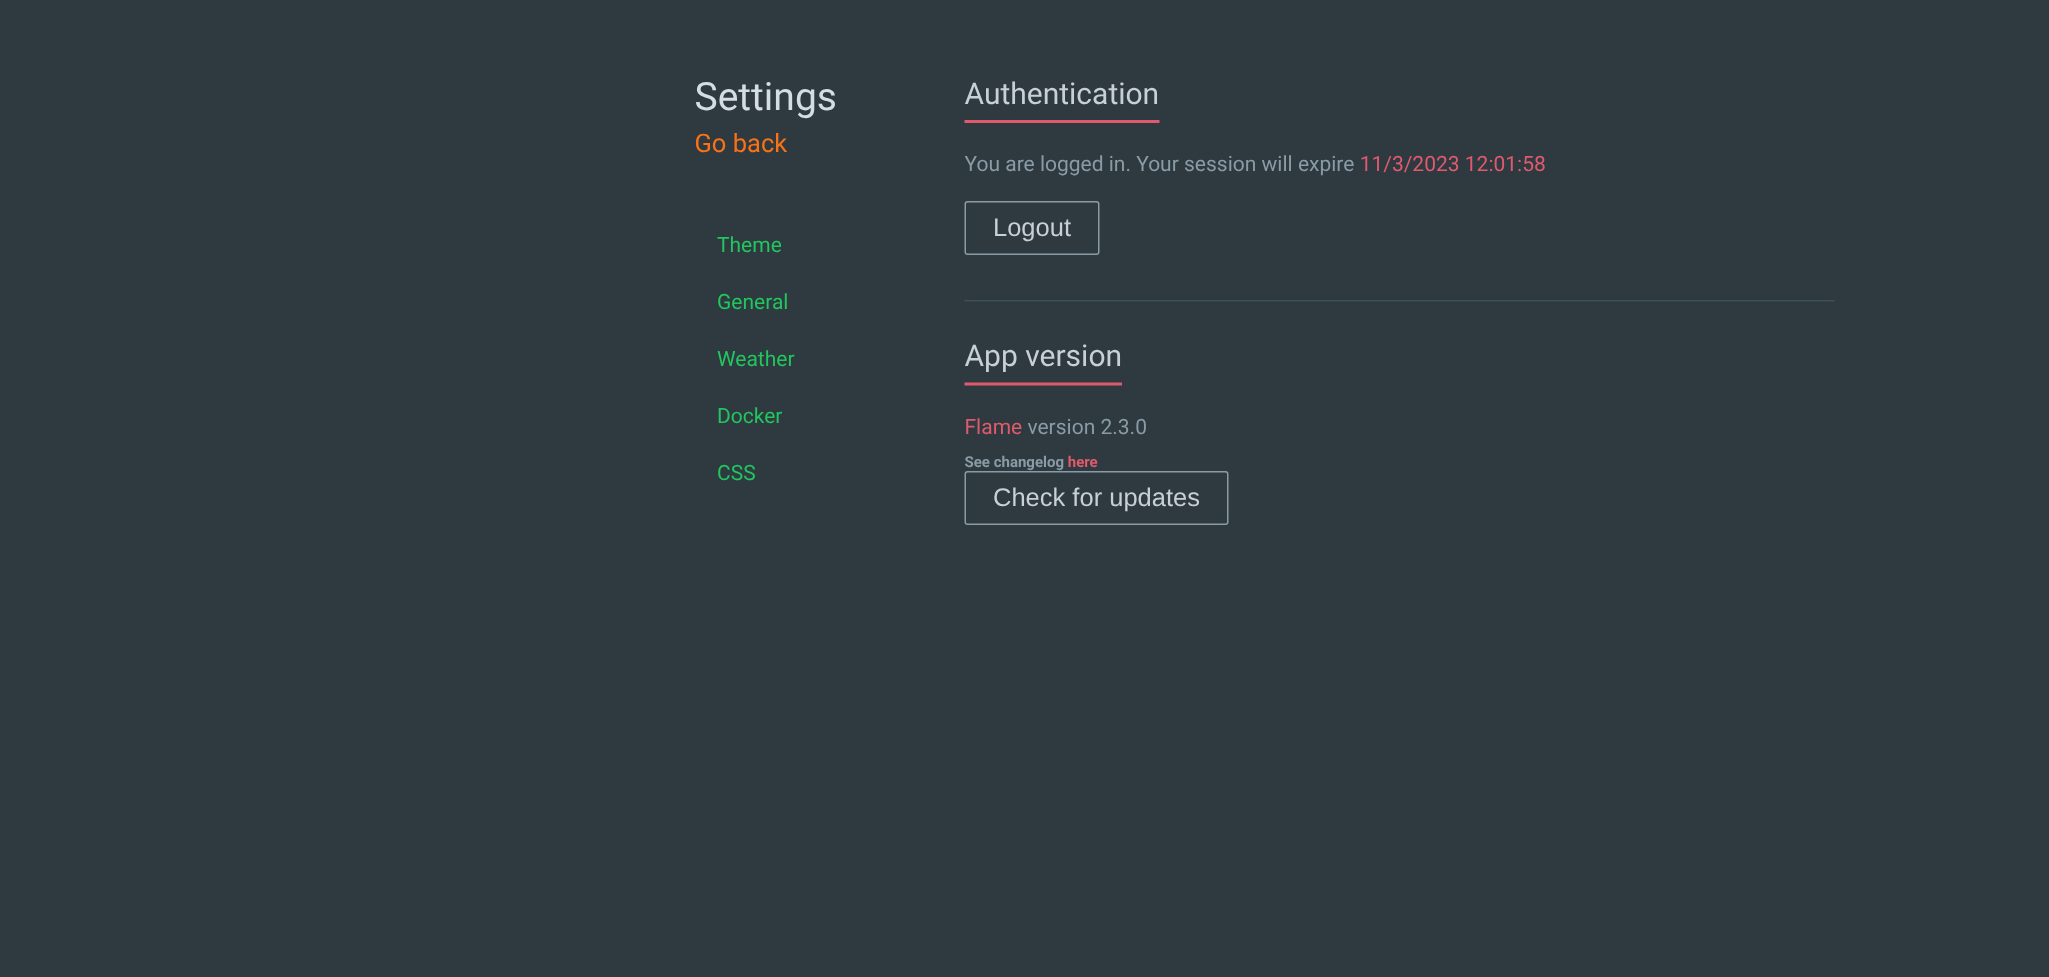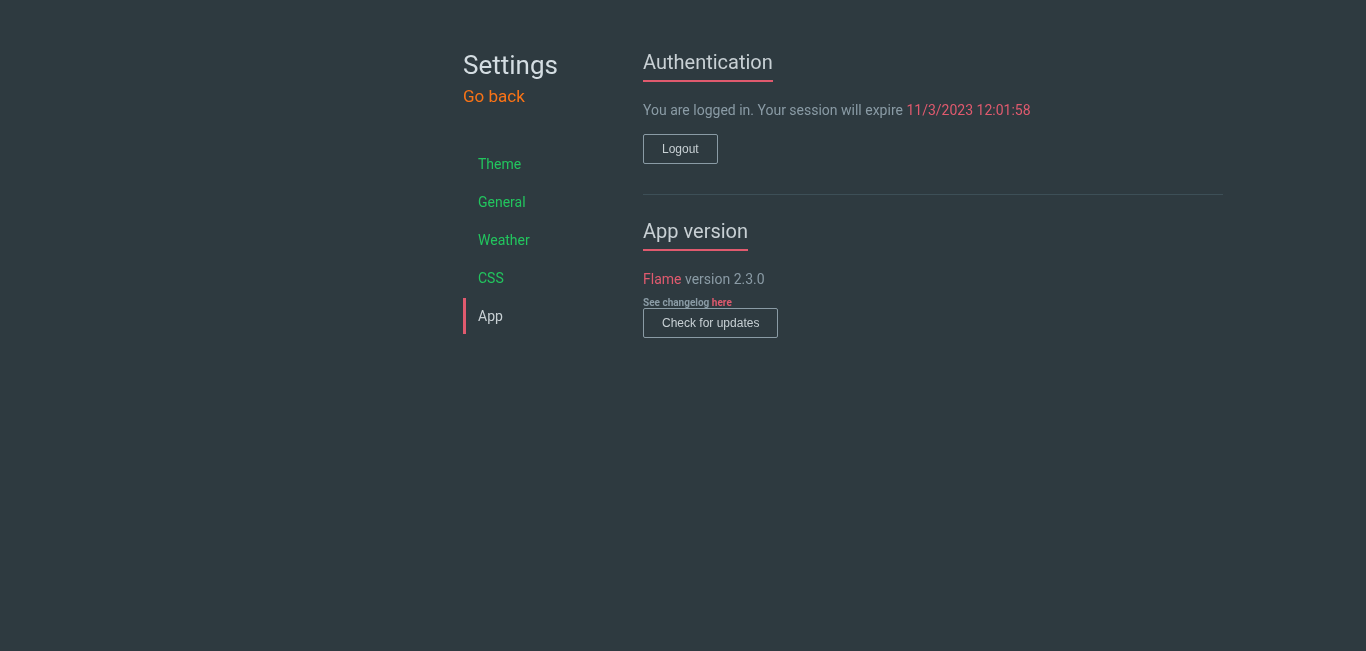--- a/index.html
+++ b/index.html
@@ -91,21 +91,21 @@
 
     .session-expiry {
       color: #e05a6e;
     }
 
     .btn {
       background: transparent;
       border: 1px solid #8a9ba5;
       color: #c8d0d4;
       padding: 7px 18px;
-      font-size: 12px;
+      font-size: 17px;
       cursor: pointer;
       border-radius: 2px;
     }
 
     .divider {
       border: none;
       border-top: 1px solid #3d4f57;
       margin: 24px 0;
       width: 100%;
     }
@@ -139,22 +139,22 @@
 <div class="page-container">
 
   <div class="sidebar">
     <h1 class="settings-title">Settings</h1>
     <a class="go-back">Go back</a>
 
     <ul class="nav-list">
       <li class="nav-item">Theme</li>
       <li class="nav-item">General</li>
       <li class="nav-item">Weather</li>
+      <li class="nav-item">Docker</li>
       <li class="nav-item">CSS</li>
-      <li class="nav-item active">App</li>
     </ul>
   </div>
 
   <div class="main-content">
 
     <div class="section">
       <h2 class="section-title">Authentication</h2>
       <p class="session-text">
         <span>You are logged in. Your session will expire</span>
         <span class="session-expiry">11/3/2023 12:01:58</span>

